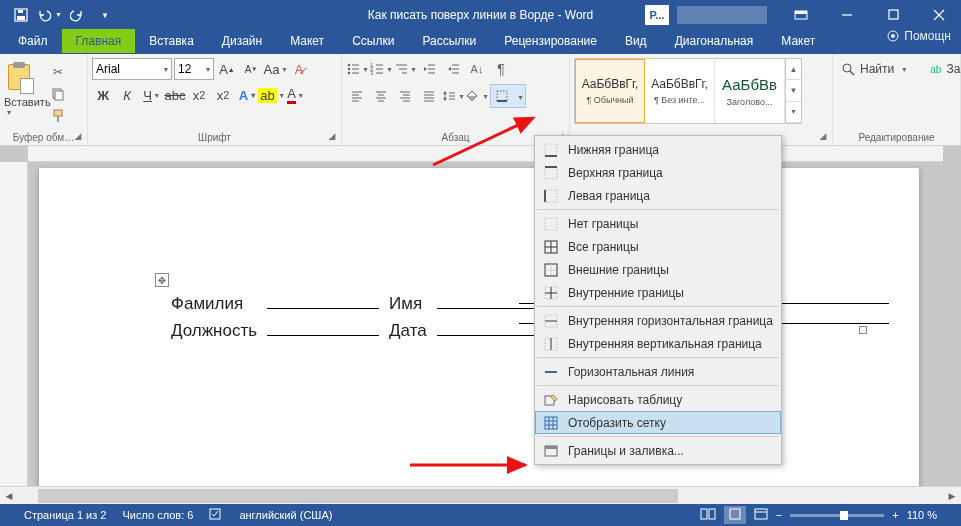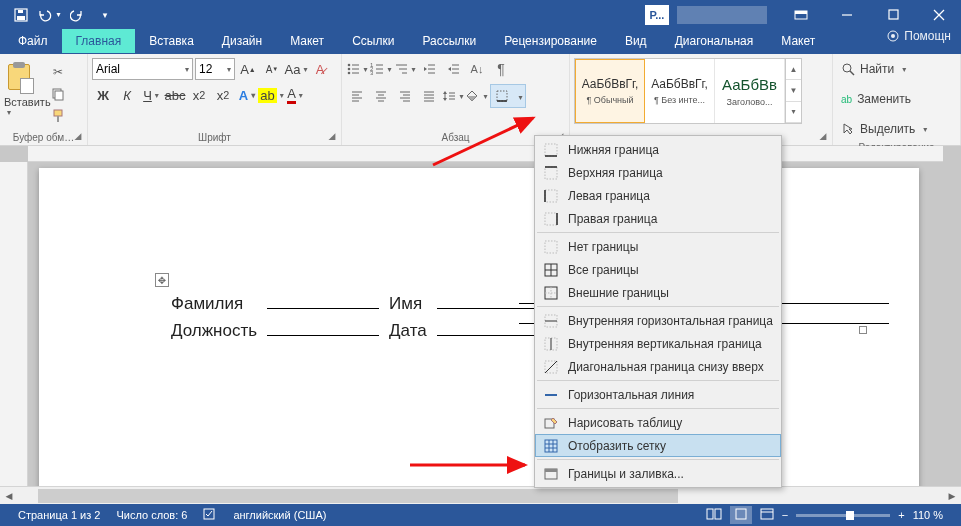--- a/index.html
+++ b/index.html
@@ -8,40 +8,40 @@
 .qat{display:flex;align-items:center;padding-left:8px;gap:2px}
 .qat-btn{width:26px;height:24px;display:flex;align-items:center;justify-content:center;color:#fff}
 .titlebar-title{position:absolute;left:50%;transform:translateX(-50%);font-size:12px;white-space:nowrap}
 .titlebar-right{margin-left:auto;display:flex;align-items:center;gap:2px}
 .win-btn{width:44px;height:28px;display:flex;align-items:center;justify-content:center;color:#fff;font-size:10px}
 .acct{width:24px;height:20px;background:#fff;color:#2b579a;display:flex;align-items:center;justify-content:center;font-size:11px;font-weight:bold;margin-right:6px}
 .acct-bar{width:90px;height:18px;background:rgba(255,255,255,0.25);margin-right:10px}
 .tabs{height:25px;background:#2b579a;display:flex;align-items:flex-start;padding-left:4px;color:#fff}
 .tab{padding:5px 14px 5px;font-size:12px;cursor:pointer;position:relative}
 .tab.file{background:transparent}
-.tab.active{background:#5eead4;color:#2b579a}
+.tab.active{background:#84cc16;color:#2b579a}
 .tell{margin-left:auto;margin-right:10px;display:flex;align-items:center;gap:4px;font-size:12px;opacity:.9}
 .ribbon{height:92px;background:#f3f3f3;border-bottom:1px solid #d4d4d4;display:flex}
 .group{border-right:1px solid #e1e1e1;display:flex;flex-direction:column;padding:2px 4px 0;position:relative}
 .group-label{font-size:10px;color:#666;text-align:center;padding:2px 0;margin-top:auto}
 .group-content{display:flex;gap:2px;flex:1;padding-top:2px}
 .grid-icon{display:inline-block;width:14px;height:14px;vertical-align:middle}
 .clipboard{width:88px}
 .paste-btn{display:flex;flex-direction:column;align-items:flex-start;width:42px;padding-top:4px}
 .paste-icon{width:32px;height:32px;position:relative}
 .paste-board{position:absolute;left:4px;top:2px;width:22px;height:26px;background:#f8d77a;border:1px solid #c89830;border-radius:2px}
 .paste-clip{position:absolute;left:9px;top:0;width:12px;height:6px;background:#999;border-radius:2px}
 .paste-sheet{position:absolute;right:2px;bottom:0;width:14px;height:16px;background:#fff;border:1px solid #999}
 .paste-label{font-size:11px;color:#444;margin-top:2px}
 .mini-col{display:flex;flex-direction:column;gap:2px;padding-top:4px}
 .mini-btn{width:20px;height:20px;display:flex;align-items:center;justify-content:center;color:#555;font-size:12px}
 .font-group{width:254px}
 .font-row{display:flex;align-items:center;gap:2px}
 .font-sel{height:22px;border:1px solid #ababab;background:#fff;font-size:12px;padding:0 3px;display:flex;align-items:center;justify-content:space-between}
-.font-name{width:101px}
+.font-name{width:80px}
 .font-size{width:40px}
 .fbtn{width:22px;height:22px;display:flex;align-items:center;justify-content:center;color:#444;font-size:13px}
 .para-group{width:228px}
 .align-btn{width:22px;height:22px;display:flex;align-items:center;justify-content:center}
 .styles-group{flex:1}
 .style-gal{display:flex;border:1px solid #c8c8c8;background:#fff;height:66px}
 .style-item{width:70px;border-right:1px solid #e6e6e6;display:flex;flex-direction:column;align-items:center;justify-content:center;padding:3px}
 .style-prev{font-size:12px;color:#333}
 .style-name{font-size:9px;color:#555;margin-top:4px;white-space:nowrap;overflow:hidden;max-width:66px}
 .style-item.sel{border:1px solid #f2ab31;background:#fef4e3}
@@ -60,21 +60,21 @@
 .uline{display:inline-block;width:112px;border-bottom:1px solid #000;height:18px}
 .uline2{display:inline-block;width:110px;border-bottom:1px solid #000;height:18px}
 .resize-handle{position:absolute;right:52px;top:158px;width:8px;height:8px;border:1px solid #888;background:#fff}
 .extra-line{position:absolute;left:480px;top:135px;width:370px;border-top:1px solid #000}
 .extra-line2{position:absolute;left:480px;top:155px;width:370px;border-top:1px solid #000}
 .dropdown{position:absolute;left:534px;top:135px;width:248px;background:#f0f0f0;border:1px solid #bcbcbc;box-shadow:2px 2px 6px rgba(0,0,0,0.25);padding:2px 0;z-index:100}
 .dd-item{display:flex;align-items:center;gap:9px;padding:3px 8px;font-size:12px;color:#333;height:23px}
 .dd-item:hover,.dd-item.hov{background:#c8e0f0;border:1px solid #7aaed4;padding:2px 7px}
 .dd-sep{height:1px;background:#d0d0d0;margin:2px 2px}
 .dd-icon{width:16px;height:16px;flex-shrink:0;display:flex;align-items:center;justify-content:center}
-.statusbar{position:absolute;bottom:0;left:0;right:0;height:22px;background:#2b579a;color:#fff;font-size:11px;display:flex;align-items:center;padding:0 18px;gap:16px}
+.statusbar{position:absolute;bottom:0;left:0;right:0;height:22px;background:#2b579a;color:#fff;font-size:11px;display:flex;align-items:center;padding:0 24px;gap:16px}
 .status-right{margin-left:auto;display:flex;align-items:center;gap:8px}
 .zoom-slider{width:94px;height:3px;background:rgba(255,255,255,0.4);position:relative}
 .zoom-slider::after{content:'';position:absolute;left:53%;top:-3px;width:8px;height:9px;background:#fff}
 .scrollbar-h{position:absolute;bottom:22px;left:0;right:0;height:18px;background:#f0f0f0;border-top:1px solid #d4d4d4;display:flex;align-items:center}
 .sb-track{flex:1;height:16px;position:relative;margin:0 18px}
 .sb-thumb{position:absolute;left:2px;width:72%;height:14px;background:#cdcdcd;top:1px}
 .sb-btn{width:18px;height:16px;display:flex;align-items:center;justify-content:center;color:#666;font-size:9px}
 .arrow{position:absolute;pointer-events:none;z-index:50}
 .arrow svg{overflow:visible}
 .caret{font-size:8px;color:#666;margin-left:3px}
@@ -102,20 +102,21 @@
         <span class="caret" style="color:#fff">▾</span>
       </div>
     <div class="qat-btn">
         <svg width="14" height="14">
           <path d="M4 3 A5 5 0 1 0 10 6" fill="none" stroke="#fff" stroke-width="1.3"></path>
           <path d="M11 3 L11 7 L7 7" fill="none" stroke="#fff" stroke-width="1.3"></path>
         </svg>
       </div>
     <div class="qat-btn" style="font-size:9px">▾</div>
   </div>
+  <div class="titlebar-title">Как писать поверх линии в Ворде  -  Word</div>
   <div class="titlebar-right">
     <div class="acct">Р...</div>
     <div class="acct-bar"></div>
     <div class="win-btn">
         <svg width="14" height="12">
           <rect x="1" y="2" width="12" height="8" fill="none" stroke="#fff"></rect>
           <rect x="1" y="2" width="12" height="3" fill="#fff"></rect>
         </svg>
       </div>
     <div class="win-btn">
@@ -370,21 +371,21 @@
             <div>▲</div>
             <div>▼</div>
             <div>▾</div>
           </div>
       </div>
     </div>
     <div class="dlaunch">◢</div>
   </div>
 
   <div class="group edit-group">
-    <div class="group-content" style="flex-direction:column;gap:8px">
+    <div class="group-content" style="flex-direction:row;gap:16px">
       <div class="edit-item">
           <svg width="14" height="14">
             <circle cx="6" cy="6" r="4" fill="none" stroke="#555"></circle>
             <line x1="9" y1="9" x2="13" y2="13" stroke="#555" stroke-width="1.5"></line>
           </svg>
           <span>Найти</span>
           <span class="caret">▾</span>
         </div>
       <div class="edit-item">
           <span style="font-size:10px;color:#2b7">ab</span>
@@ -450,29 +451,20 @@
     </div>
   <div class="dd-item">
       <span class="dd-icon">
         <svg class="grid-icon">
           <rect x="1" y="1" width="12" height="12" fill="none" stroke="#bbb" stroke-dasharray="1.5"></rect>
           <line x1="1" y1="1" x2="1" y2="13" stroke="#333" stroke-width="1.6"></line>
         </svg>
       </span>
       <span>Левая граница</span>
     </div>
-  <div class="dd-item">
-      <span class="dd-icon">
-        <svg class="grid-icon">
-          <rect x="1" y="1" width="12" height="12" fill="none" stroke="#bbb" stroke-dasharray="1.5"></rect>
-          <line x1="13" y1="1" x2="13" y2="13" stroke="#333" stroke-width="1.6"></line>
-        </svg>
-      </span>
-      <span>Правая граница</span>
-    </div>
   <div class="dd-sep"></div>
   <div class="dd-item">
       <span class="dd-icon">
         <svg class="grid-icon">
           <rect x="1" y="1" width="12" height="12" fill="none" stroke="#bbb" stroke-dasharray="1.5"></rect>
         </svg>
       </span>
       <span>Нет границы</span>
     </div>
   <div class="dd-item">
@@ -488,47 +480,48 @@
   <div class="dd-item">
       <span class="dd-icon">
         <svg class="grid-icon">
           <rect x="1" y="1" width="12" height="12" fill="none" stroke="#333"></rect>
           <line x1="7" y1="1" x2="7" y2="13" stroke="#bbb" stroke-dasharray="1.5"></line>
           <line x1="1" y1="7" x2="13" y2="7" stroke="#bbb" stroke-dasharray="1.5"></line>
         </svg>
       </span>
       <span>Внешние границы</span>
     </div>
+  <div class="dd-item">
+      <span class="dd-icon">
+        <svg class="grid-icon">
+          <rect x="1" y="1" width="12" height="12" fill="none" stroke="#bbb" stroke-dasharray="1.5"></rect>
+          <line x1="7" y1="1" x2="7" y2="13" stroke="#333"></line>
+          <line x1="1" y1="7" x2="13" y2="7" stroke="#333"></line>
+        </svg>
+      </span>
+      <span>Внутренние границы</span>
+    </div>
   <div class="dd-sep"></div>
   <div class="dd-item">
       <span class="dd-icon">
         <svg class="grid-icon">
           <rect x="1" y="1" width="12" height="12" fill="none" stroke="#bbb" stroke-dasharray="1.5"></rect>
           <line x1="1" y1="7" x2="13" y2="7" stroke="#333"></line>
         </svg>
       </span>
       <span>Внутренняя горизонтальная граница</span>
     </div>
   <div class="dd-item">
       <span class="dd-icon">
         <svg class="grid-icon">
           <rect x="1" y="1" width="12" height="12" fill="none" stroke="#bbb" stroke-dasharray="1.5"></rect>
           <line x1="7" y1="1" x2="7" y2="13" stroke="#333"></line>
         </svg>
       </span>
       <span>Внутренняя вертикальная граница</span>
-    </div>
-  <div class="dd-item">
-      <span class="dd-icon">
-        <svg class="grid-icon">
-          <rect x="1" y="1" width="12" height="12" fill="none" stroke="#bbb" stroke-dasharray="1.5"></rect>
-          <line x1="1" y1="13" x2="13" y2="1" stroke="#333"></line>
-        </svg>
-      </span>
-      <span>Диагональная граница снизу вверх</span>
     </div>
   <div class="dd-sep"></div>
   <div class="dd-item">
       <span class="dd-icon">
         <svg class="grid-icon">
           <line x1="1" y1="7" x2="13" y2="7" stroke="#36a" stroke-width="2"></line>
         </svg>
       </span>
       <span>Горизонтальная линия</span>
     </div>

